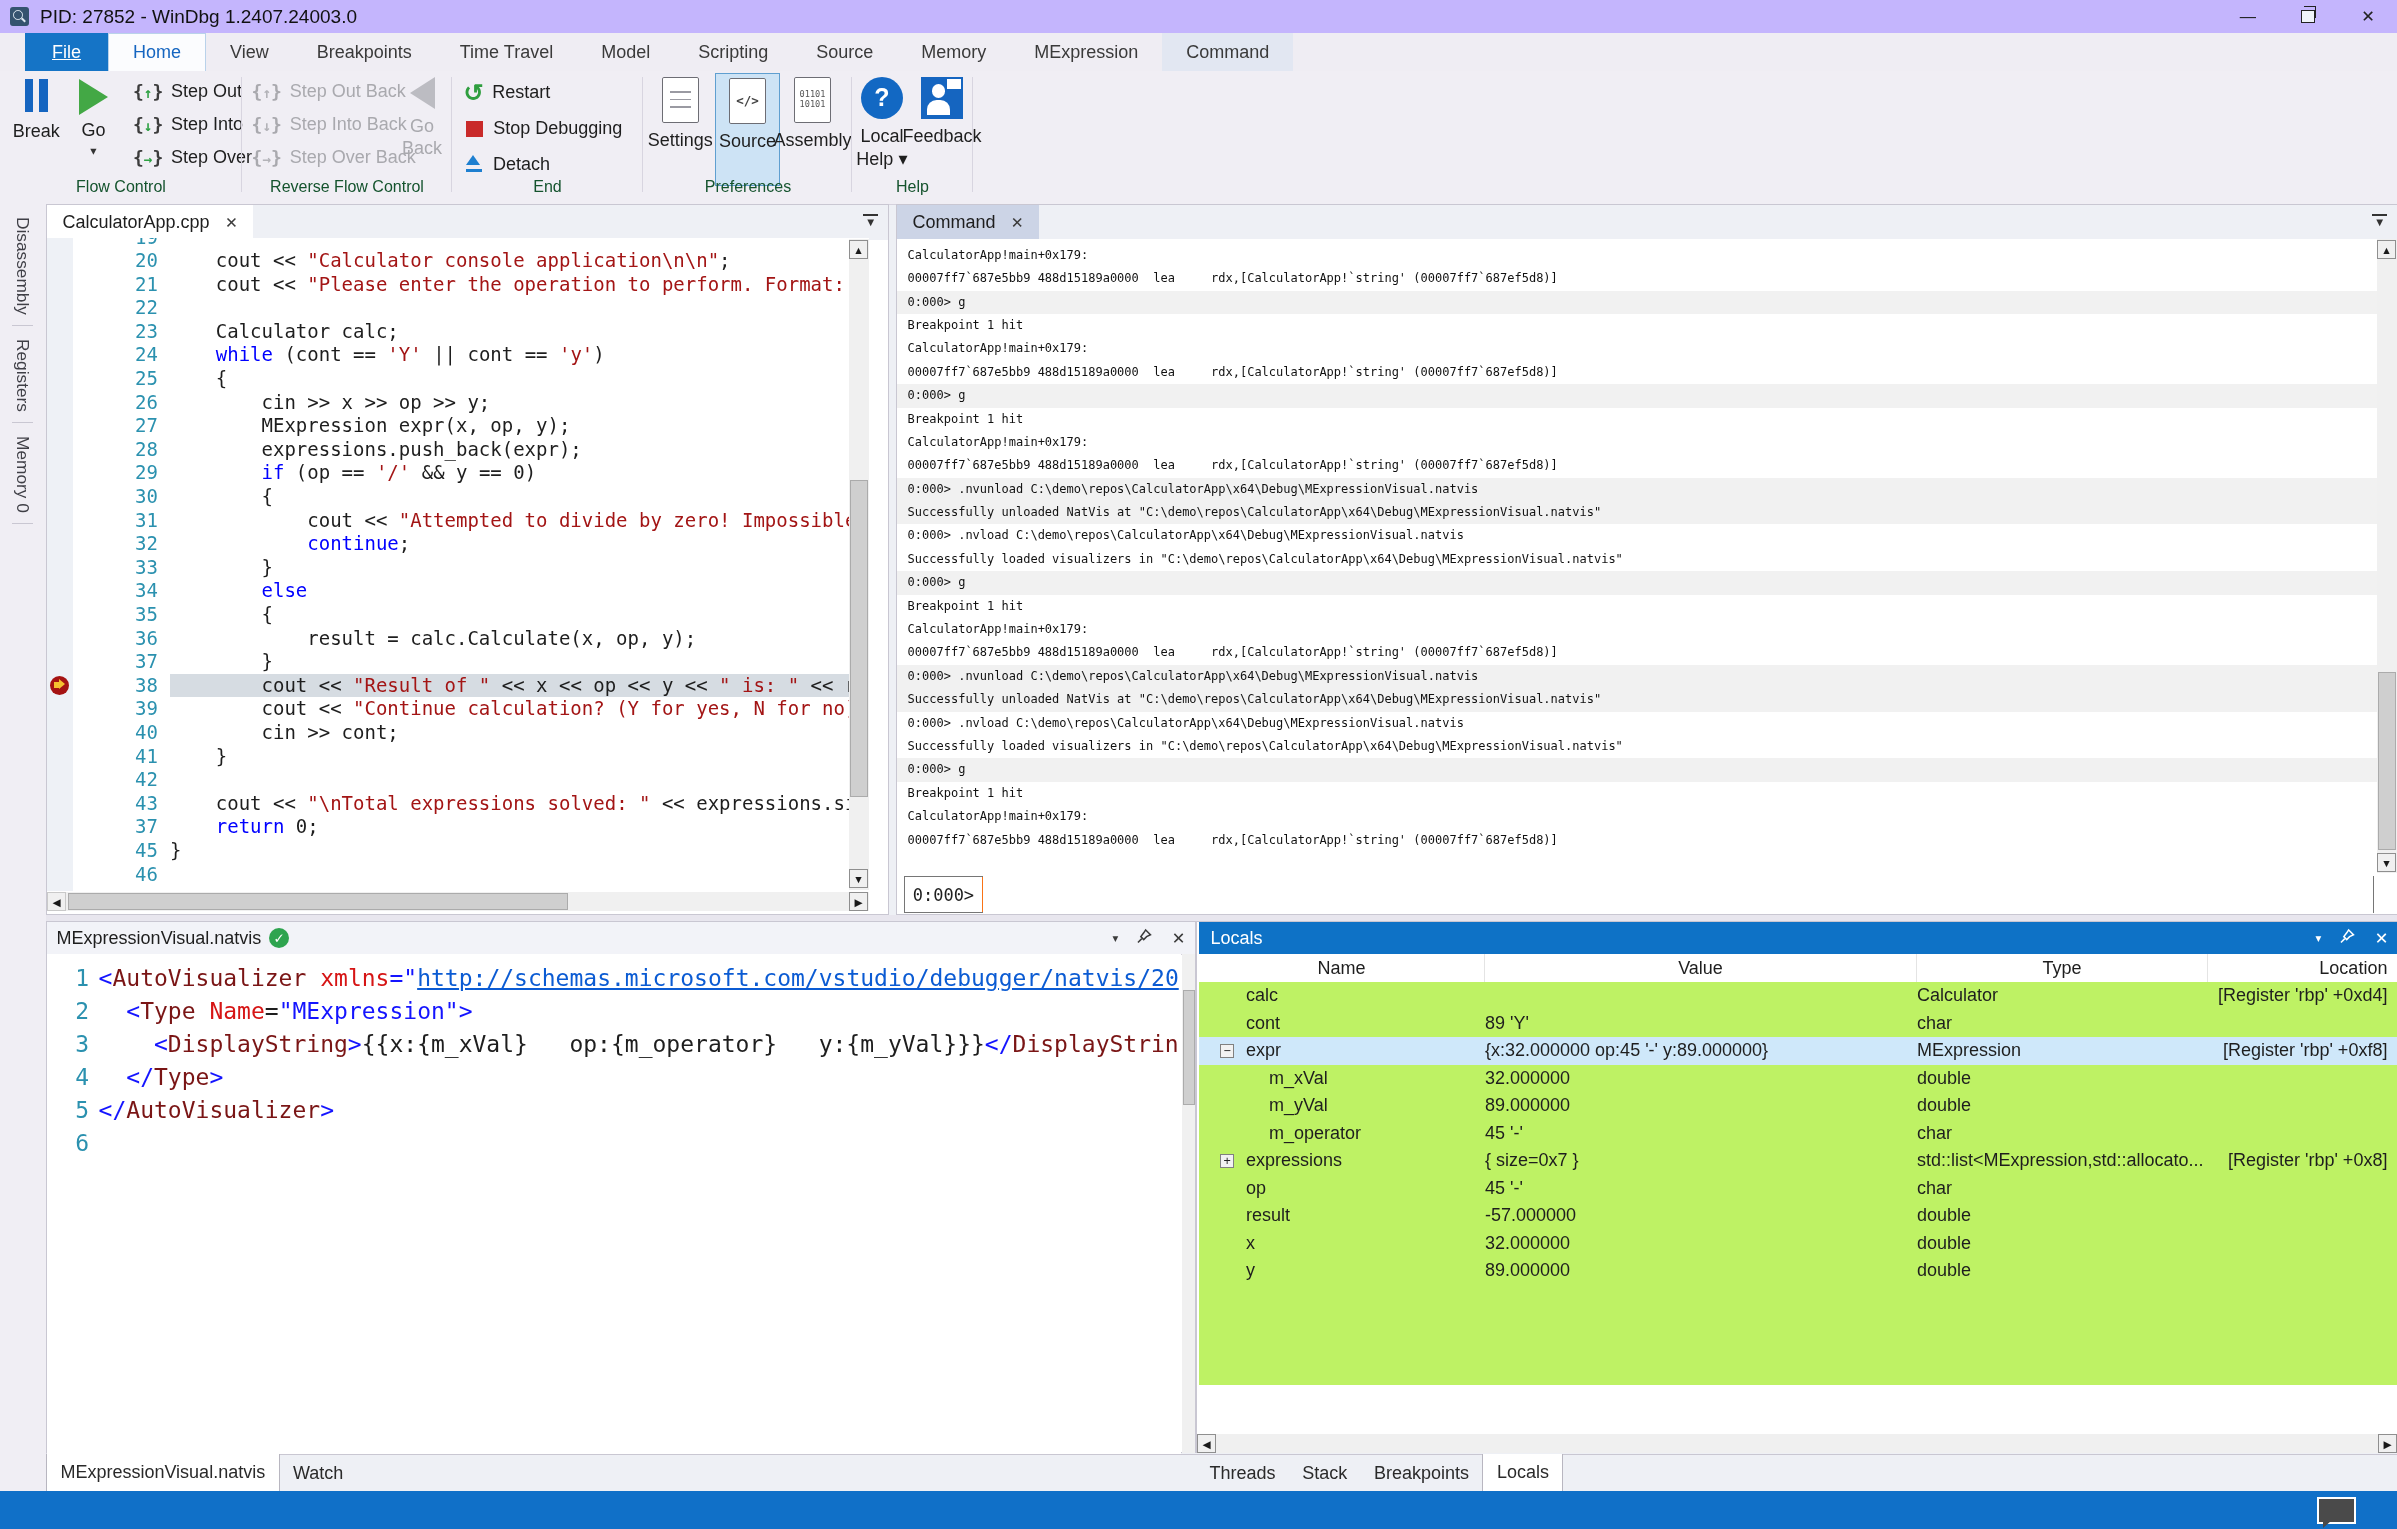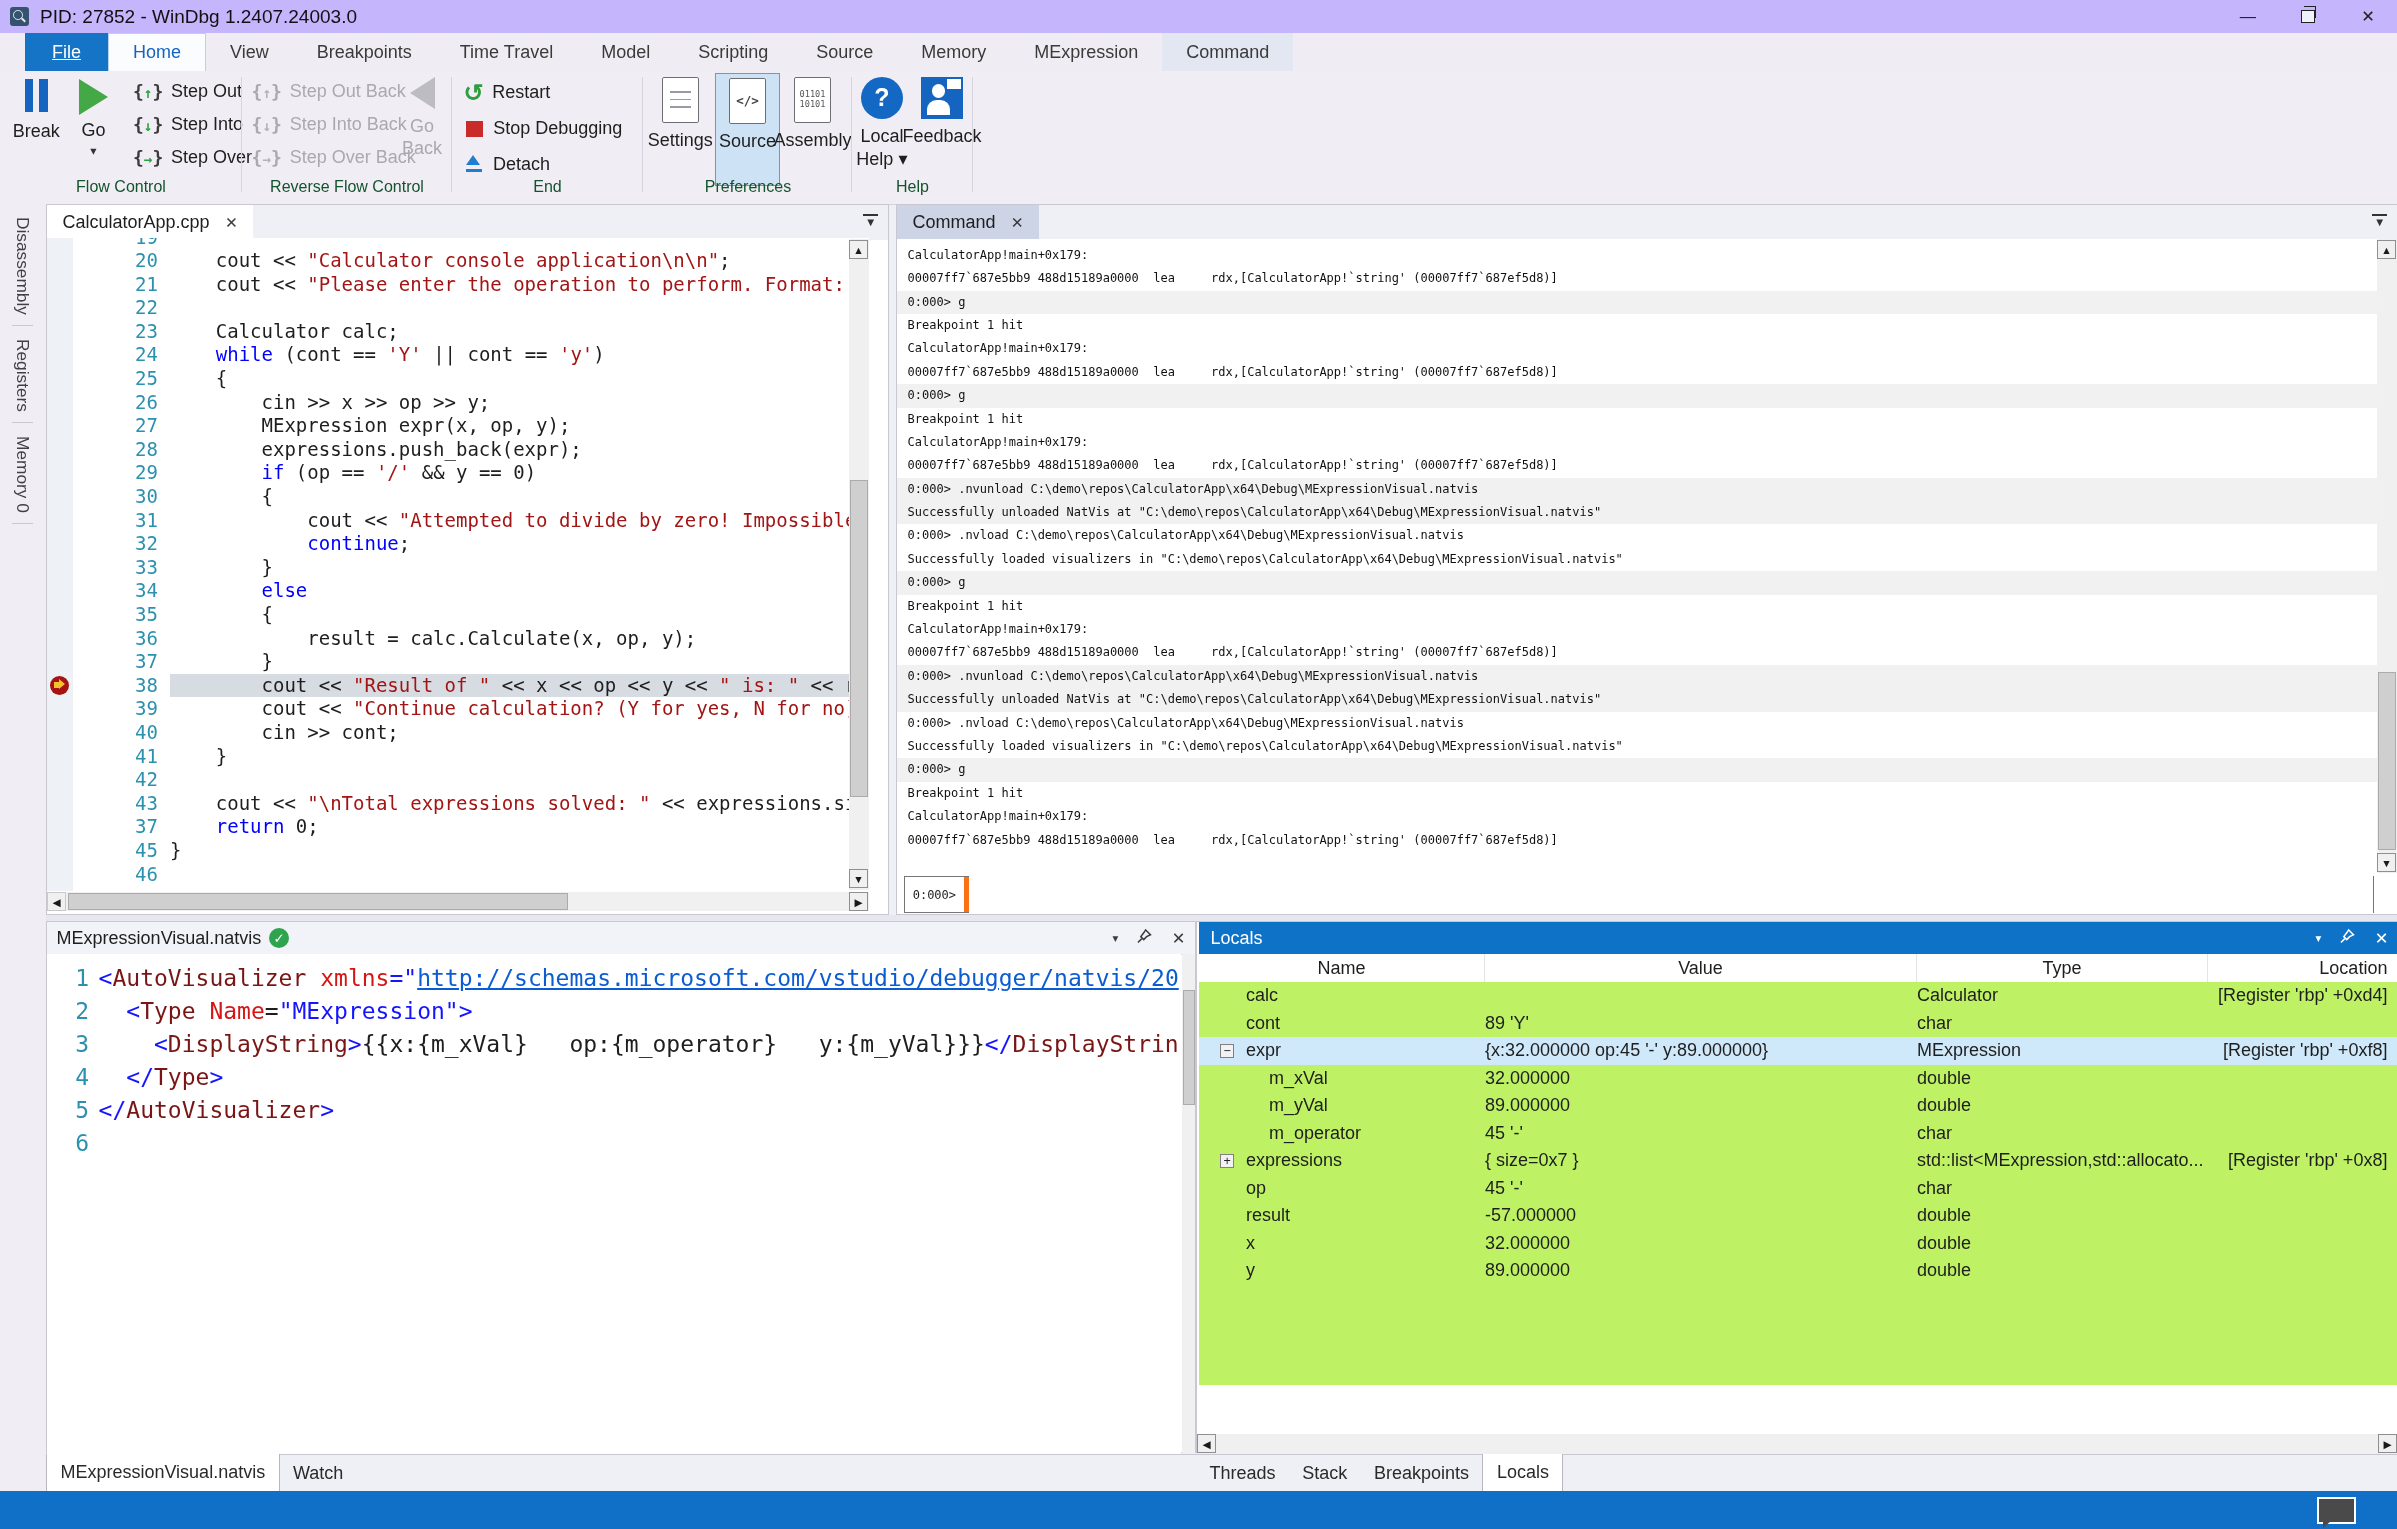--- a/index.html
+++ b/index.html
@@ -88,21 +88,21 @@
   .sbtrack{position:absolute;background:#f0f0f0;}
   .sbbtn{position:absolute;width:19px;height:19px;background:#f0f0f0;border:1px solid #8f8f8f;box-sizing:border-box;
          display:flex;align-items:center;justify-content:center;font-size:10.6px;color:#1a1a1a;}
   .sbbtn.noborder{border-color:#c9c9c9;}
   .sbthumb{position:absolute;background:#cfcfcf;border:1px solid #ababab;box-sizing:border-box;}
   
   #cmd-lines{left:897px;top:239px;width:1481px;height:634px;overflow:hidden;background:#fff;padding-top:4.8px;box-sizing:border-box;}
   .cmdrow{height:23.4px;line-height:23.4px;white-space:pre;font-family:"DejaVu Sans Mono",monospace;font-size:12px;color:#111;padding-left:10.6px;}
   .cmdrow.hl{background:#f1f1f1;}
   #cmd-inputrow{left:904px;top:876px;width:1468px;height:35px;border:1px solid #767676;background:#fff;display:flex;align-items:center;}
-  #cmd-prompt{height:100%;display:flex;align-items:center;padding:0 7.7px;border-right:5px solid #f97316;font-family:"DejaVu Sans Mono",monospace;font-size:12px;}
+  #cmd-prompt{height:100%;display:flex;align-items:center;padding:0 7.7px;border-right:1px solid #f97316;font-family:"DejaVu Sans Mono",monospace;font-size:17px;}
   #cmd-input{flex:1;border:none;outline:none;height:100%;font-family:"DejaVu Sans Mono",monospace;font-size:18px;}
   
   #natvis-header{left:47px;top:922px;width:1148px;height:32px;background:#f2f3f8;border-bottom:1px solid #d5d3dd;display:flex;align-items:center;}
   #natvis-title{font-size:18px;margin-left:9.6px;}
   .okbadge{width:20px;height:20px;border-radius:50%;background:#2ea44f;color:#fff;font-size:13.4px;display:flex;align-items:center;justify-content:center;margin-left:7.7px;}
   .hdr-icons{position:absolute;right:9.6px;top:0;height:32px;display:flex;align-items:center;gap:19px;color:#3c3c3c;}
   .hdr-icons .tri{font-size:11.5px;}
   .hdr-icons .closex{font-size:16.3px;}
   #natvis-lines{left:47px;top:954px;width:1134px;height:500px;overflow:hidden;background:#fff;padding-top:7.7px;box-sizing:border-box;}
   .nvrow{height:33px;line-height:33px;white-space:pre;font-family:"DejaVu Sans Mono",monospace;font-size:23px;}

